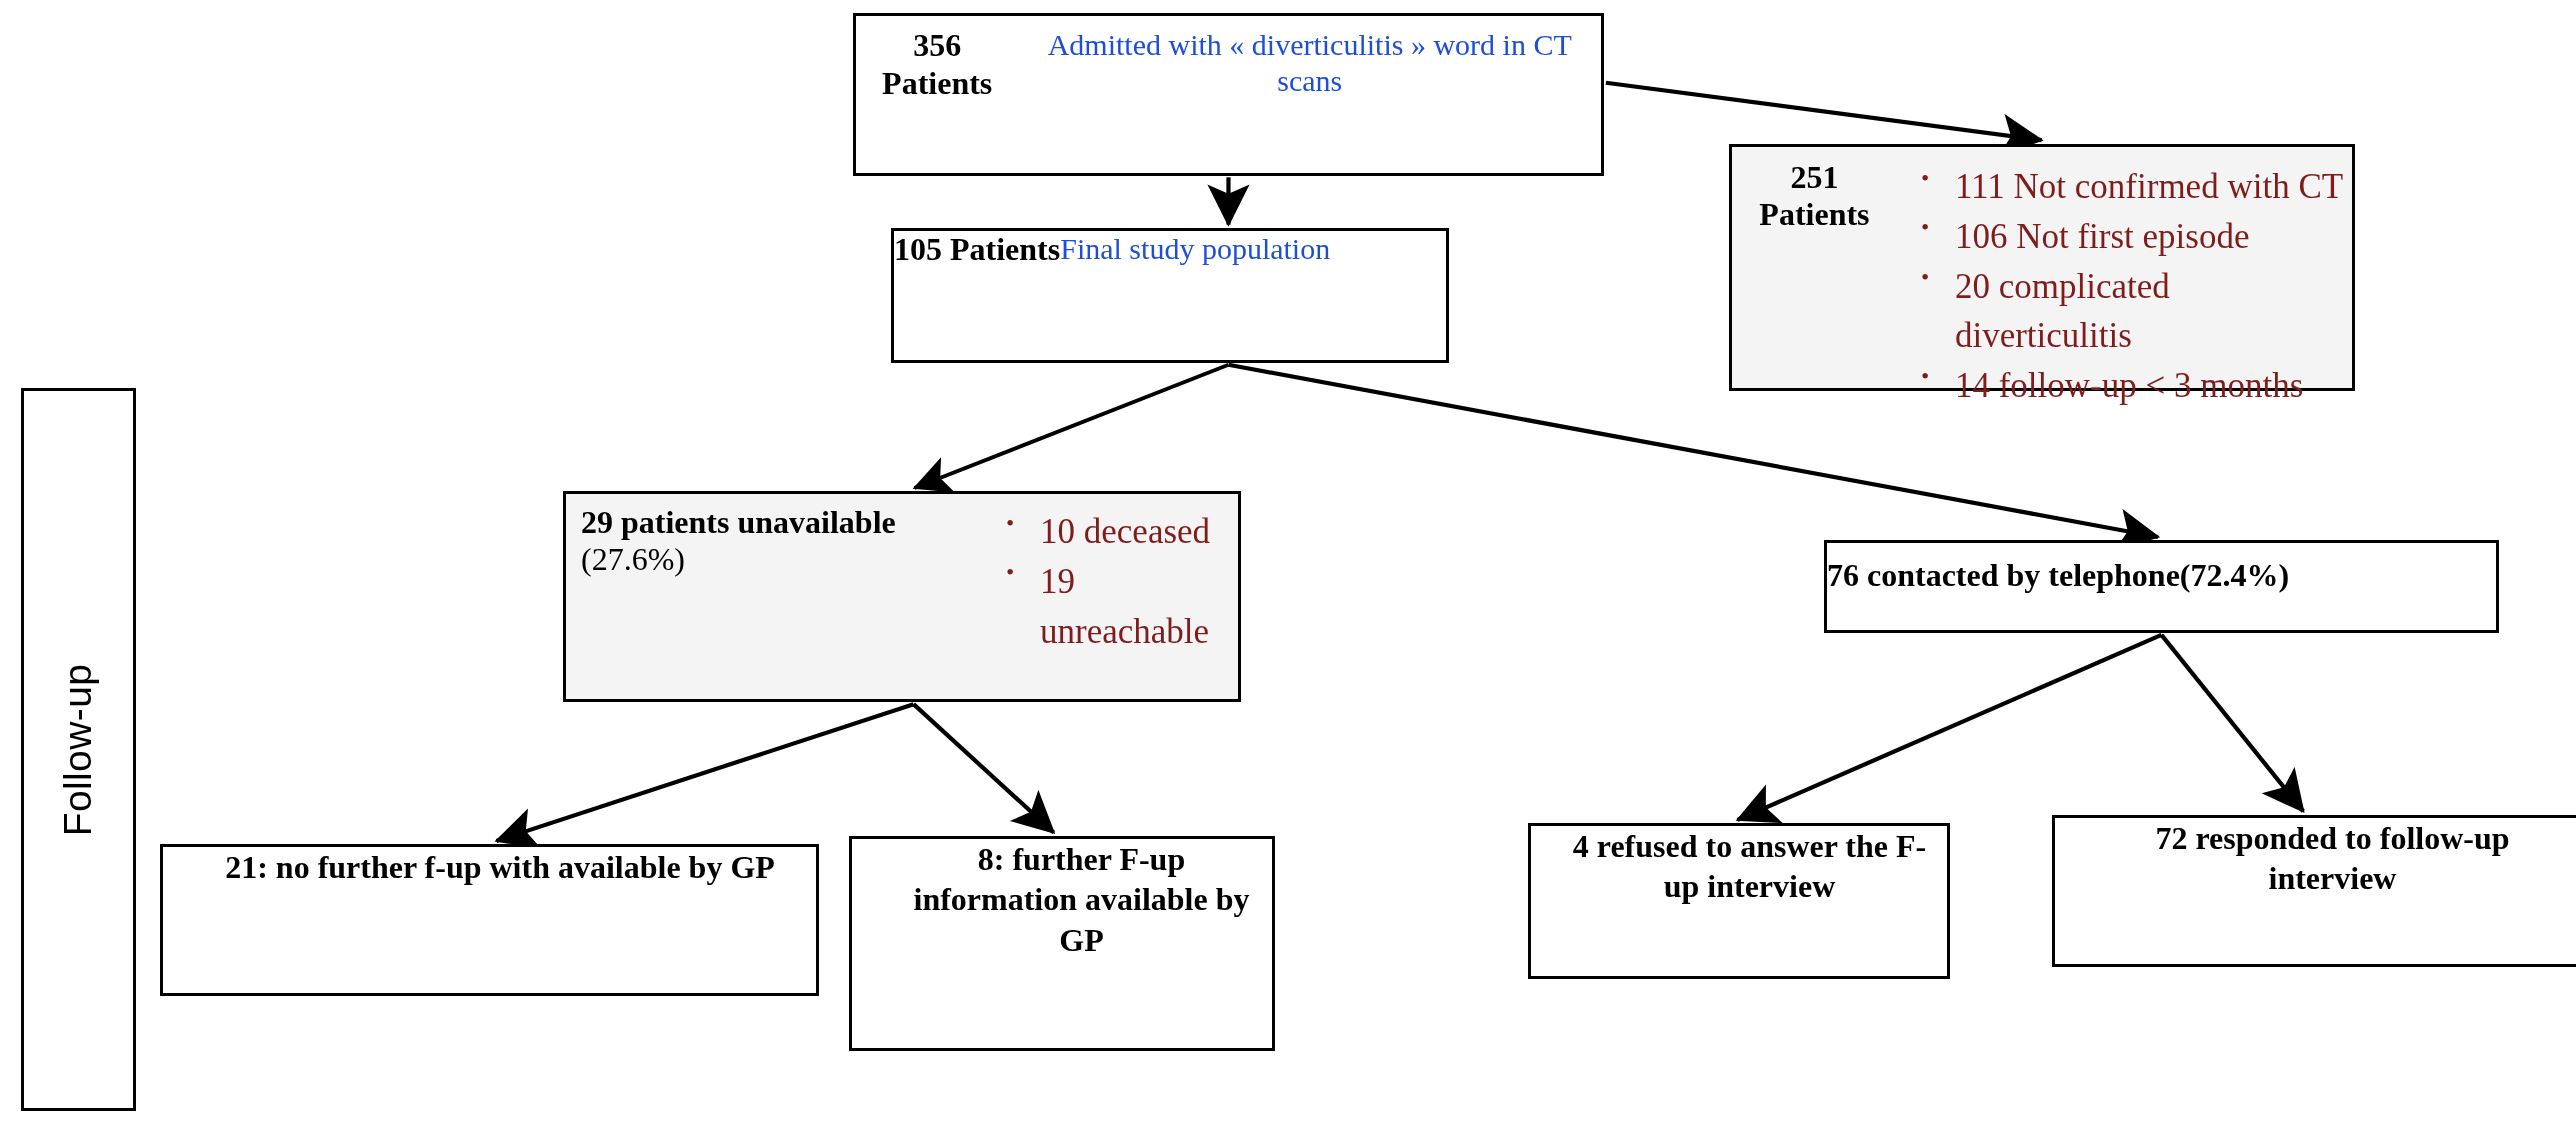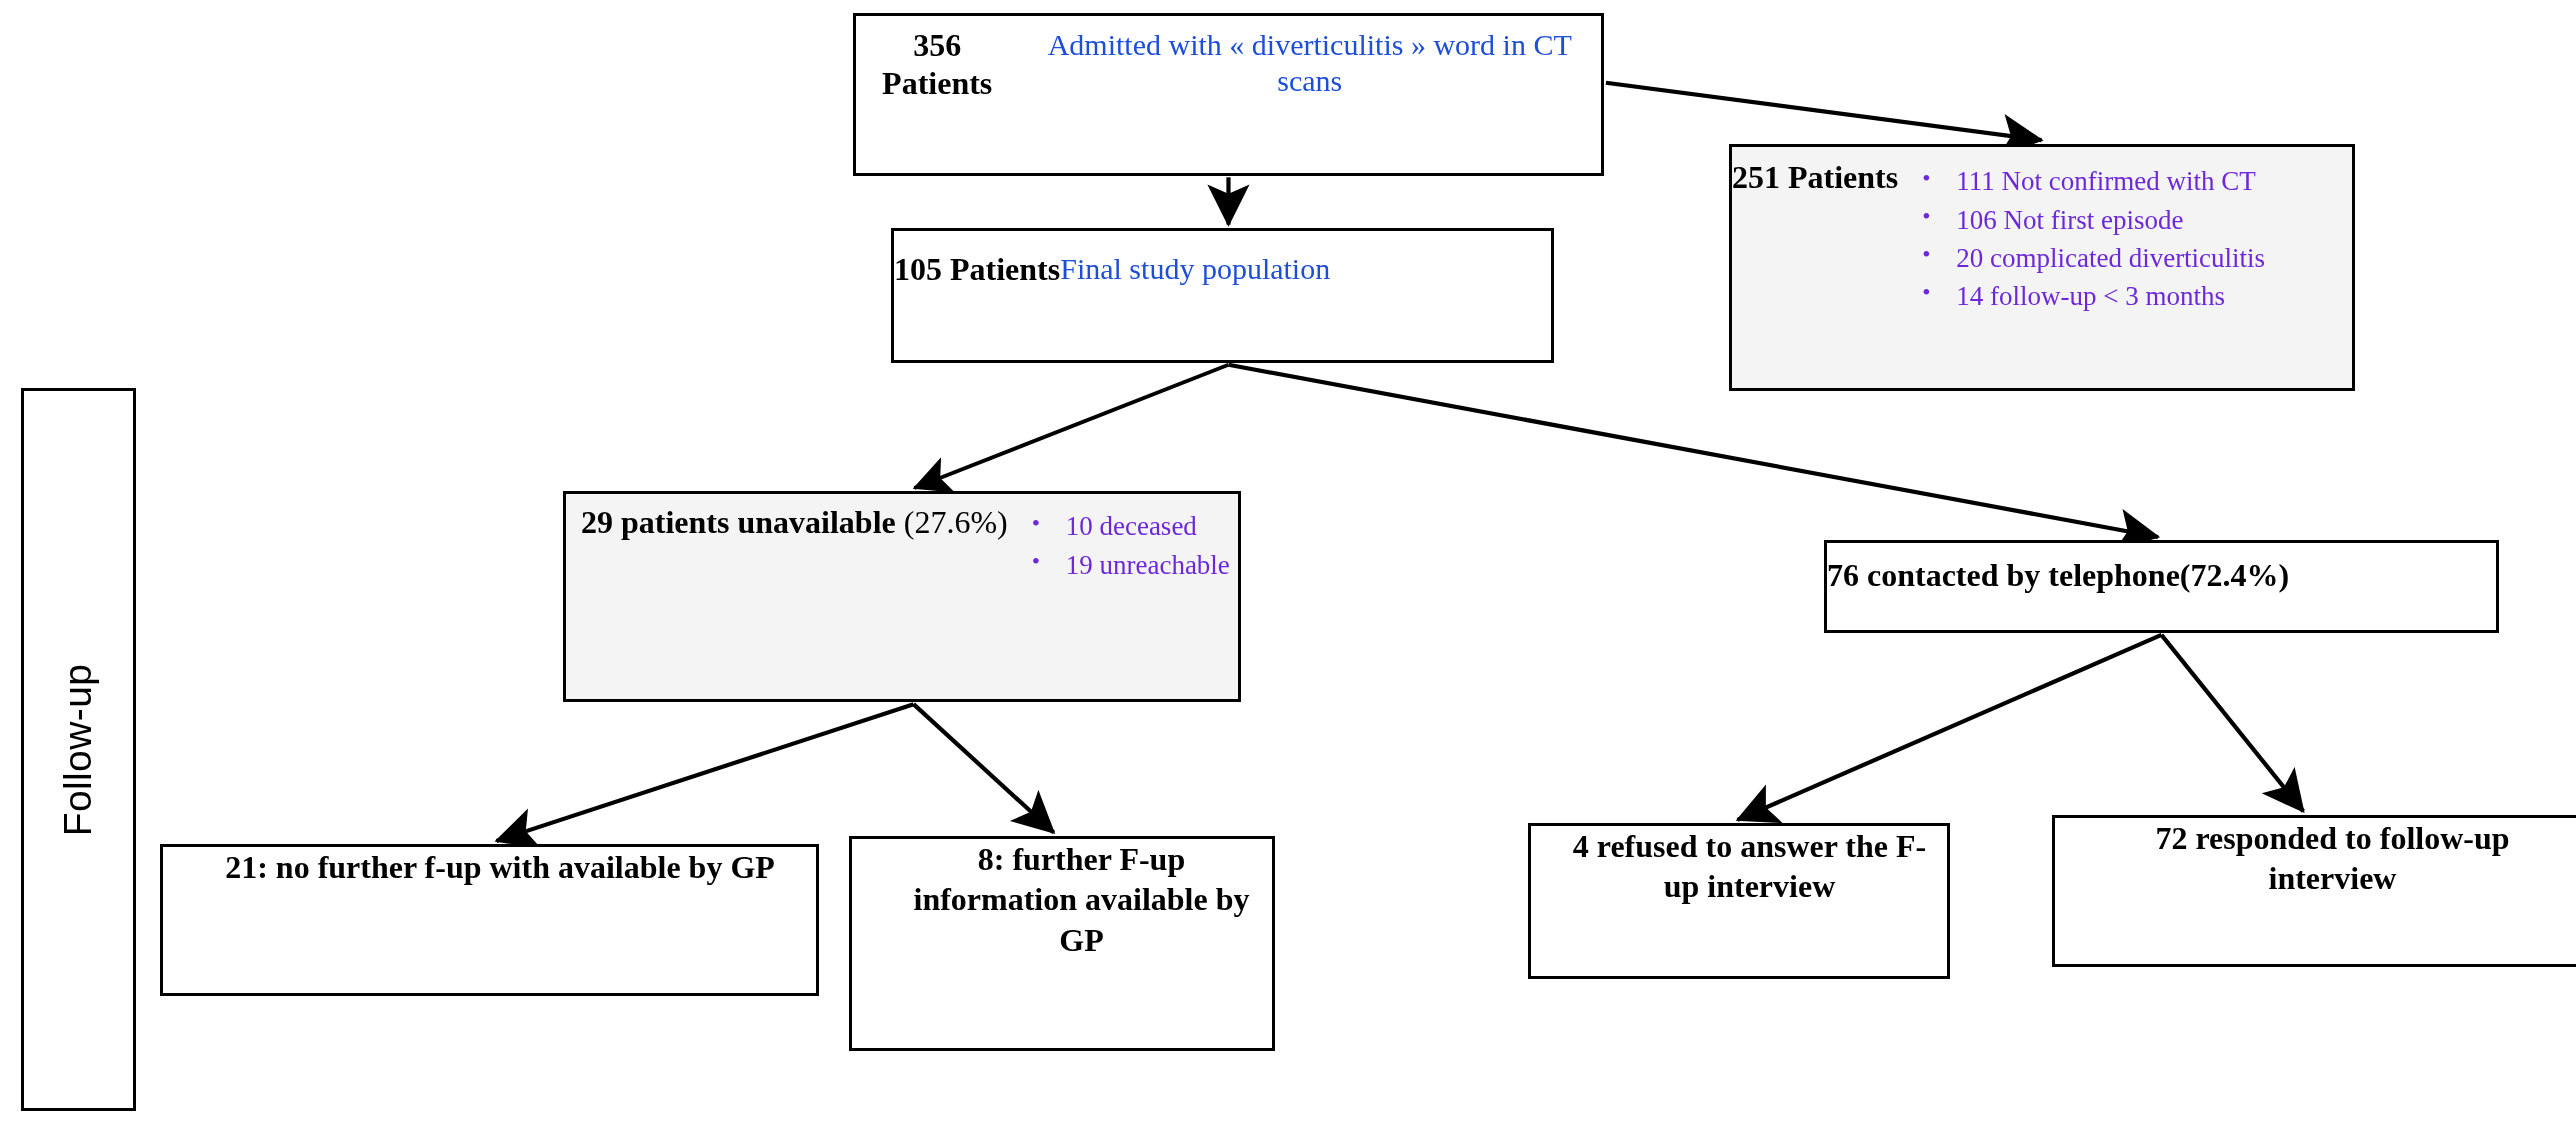--- a/index.html
+++ b/index.html
@@ -50,23 +50,23 @@
     text-align: center;
     font-size: 30px;
     line-height: 1.2;
     color: #1d4ed8;
   }
 
   .bullets {
     list-style: none;
     margin: 3.4px 0 0 0;
     padding: 0 0 0 24px;
-    font-size: 27px;
+    font-size: 35px;
     line-height: 1.42;
-    color: #6d28d9;
+    color: #7f1d1d;
   }
   .bullets li {
     position: relative;
     padding-left: 34px;
   }
   .bullets li::before {
     content: "\2022";
     position: absolute;
     left: 0;
     top: -1.7px;
@@ -103,21 +103,21 @@
     white-space: nowrap;
     font-family: "Liberation Sans", "DejaVu Sans", sans-serif;
     font-size: 39px;
     color: #000;
     letter-spacing: 0.4px;
   }
 
   
   #node-screened   { left:853px; top:12.7px;   width:751px;  height:163px; padding-top:11.8px; }
   #node-excluded   { left:1729px; top:144px;  width:626px;  height:247px; padding-top:11.8px; }
-  #node-final      { left:891px; top:228px;  width:663px;  height:135px; padding-top:20px; }
+  #node-final      { left:891px; top:228px;  width:558px;  height:135px; padding-top:0; }
   #node-unavail    { left:563px;  top:491px;  width:678px;  height:211px; padding-top:10px; }
   #node-contacted  { left:1824px; top:540px;  width:675px;  height:93px; padding-top:13.5px; }
   #node-nogp       { left:160px;  top:844px; width:659px;  height:152px; }
   #node-gp         { left:849px; top:836px;  width:426px;  height:215px;padding-left:18px; }
   #node-refused    { left:1528px; top:823px;  width:422px;  height:156px; }
   #node-responded  { left:2052px; top:815px;  width:540px;  height:152px; }
 </style>
 </head>
 <body>
 

